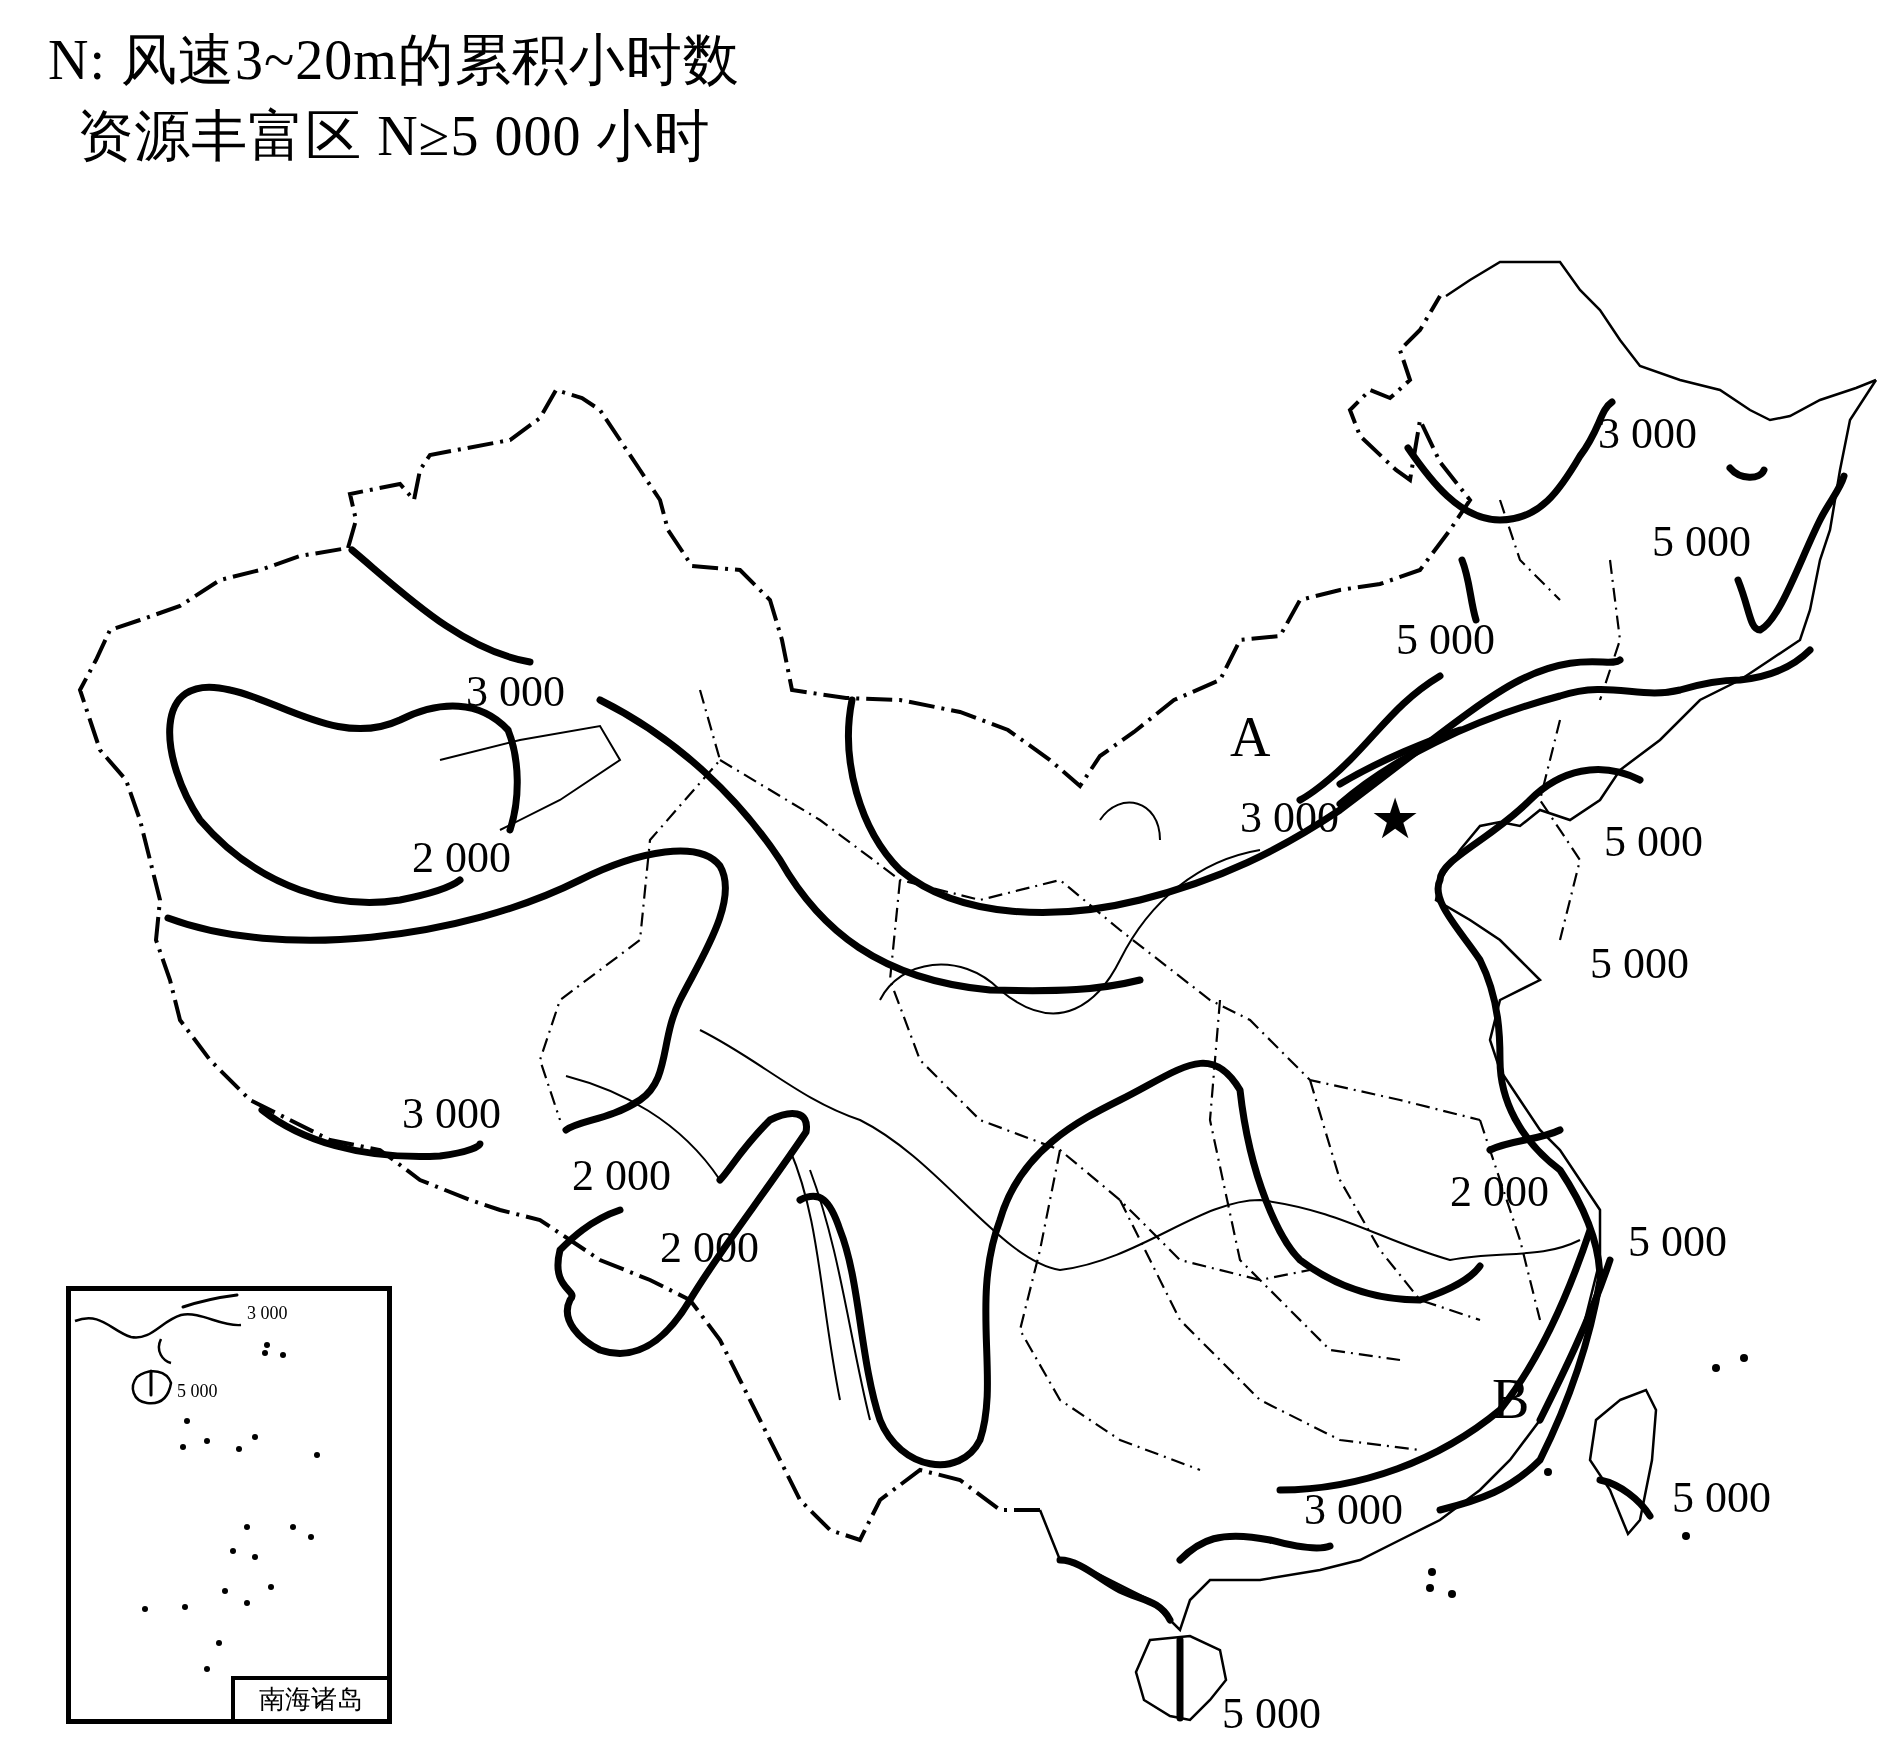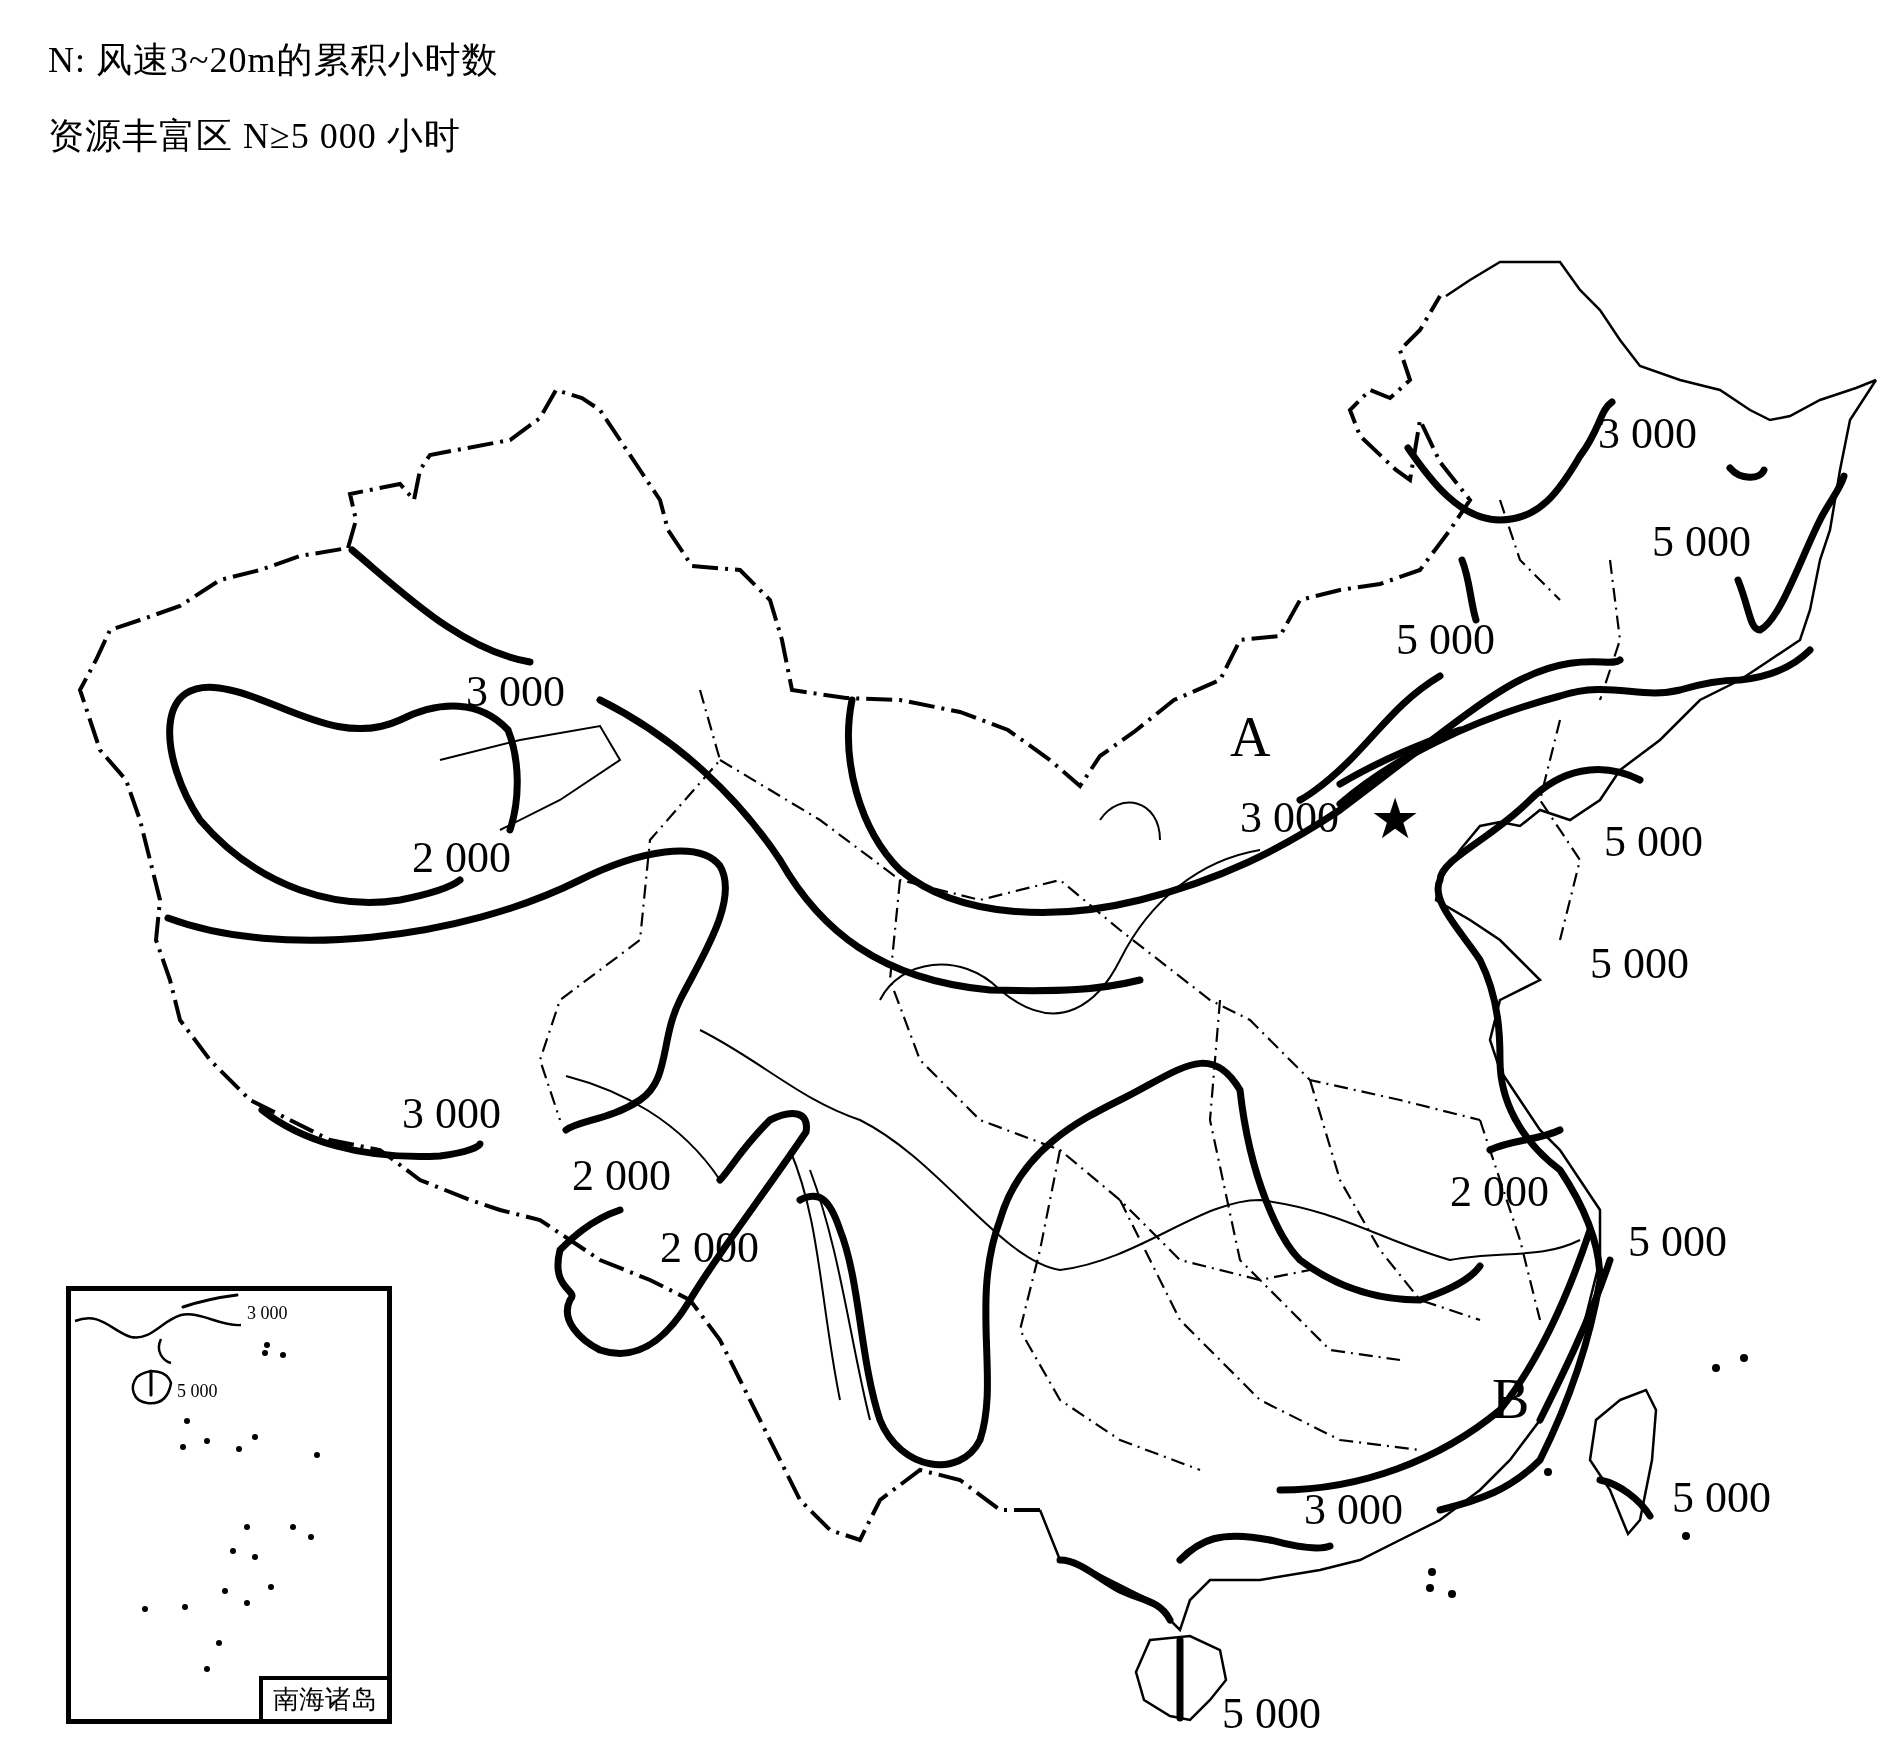--- a/index.html
+++ b/index.html
@@ -1,31 +1,31 @@
 <!DOCTYPE html>
 <html><head>
 <meta charset="utf-8">
 <style>
   html, body { margin: 0; padding: 0; background: #ffffff; }
   body { width: 1890px; height: 1744px; position: relative; overflow: hidden;
          font-family: "Liberation Serif", "DejaVu Serif", serif; color: #000; }
   .legend { position: absolute; left: 48px; top: 22px; }
-  .legend-line { font-size: 36px; line-height: 76px; white-space: nowrap; letter-spacing: 1px; }
+  .legend-line { font-size: 56px; line-height: 76px; white-space: nowrap; letter-spacing: 1px; text-align: center; }
   svg.map { position: absolute; left: 0; top: 0; }
   .border { fill: none; stroke: #000; stroke-width: 4; stroke-dasharray: 26 7 3 7; }
   .prov { fill: none; stroke: #000; stroke-width: 2.2; stroke-dasharray: 14 6 2 6; }
   .coast { fill: none; stroke: #000; stroke-width: 2.5; }
   .river { fill: none; stroke: #000; stroke-width: 2; }
   .iso { fill: none; stroke: #000; stroke-width: 7; stroke-linecap: round; stroke-linejoin: round; }
   .iso-label { font-family: "Liberation Serif", serif; font-size: 44px; fill: #000; }
   .mark-label { font-family: "Liberation Serif", serif; font-size: 56px; fill: #000; }
   .inset { position: absolute; left: 66px; top: 1286px; width: 326px; height: 438px;
            border: 5px solid #000; box-sizing: border-box; background: #fff; }
   .inset-title { position: absolute; right: 0; bottom: 0; border-left: 4px solid #000; border-top: 4px solid #000;
-                 font-family: "DejaVu Sans", sans-serif; font-size: 26px; padding: 2px 10px; background:#fff; }
+                 font-family: "DejaVu Sans", sans-serif; font-size: 26px; padding: 2px 24px; background:#fff; }
   .inset svg { position: absolute; left: 0; top: 0; }
   .inset-label { font-family: "Liberation Serif", serif; font-size: 18px; fill: #000; }
   .dot { fill: #000; }
 </style>
 </head>
 <body>
 
 <div class="legend">
   <div class="legend-line">N: 风速3~20m的累积小时数</div>
   <div class="legend-line">资源丰富区 N≥5 000 小时</div>

